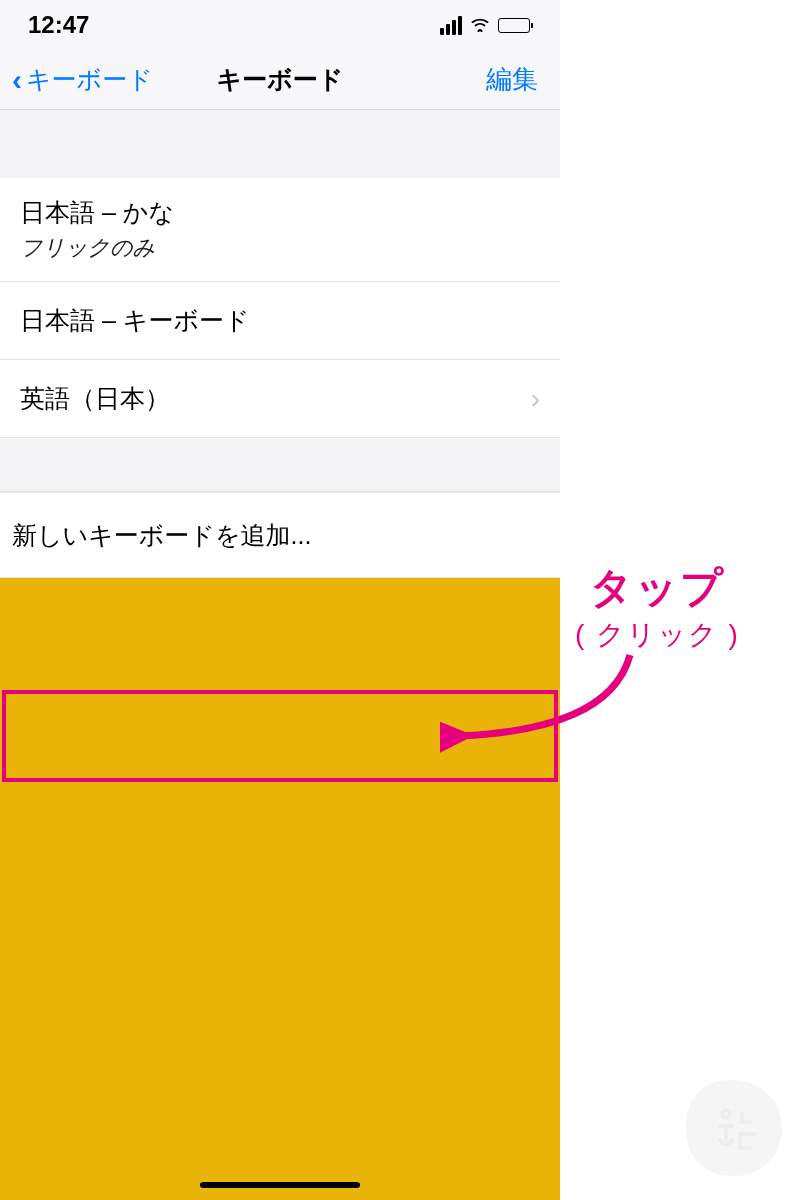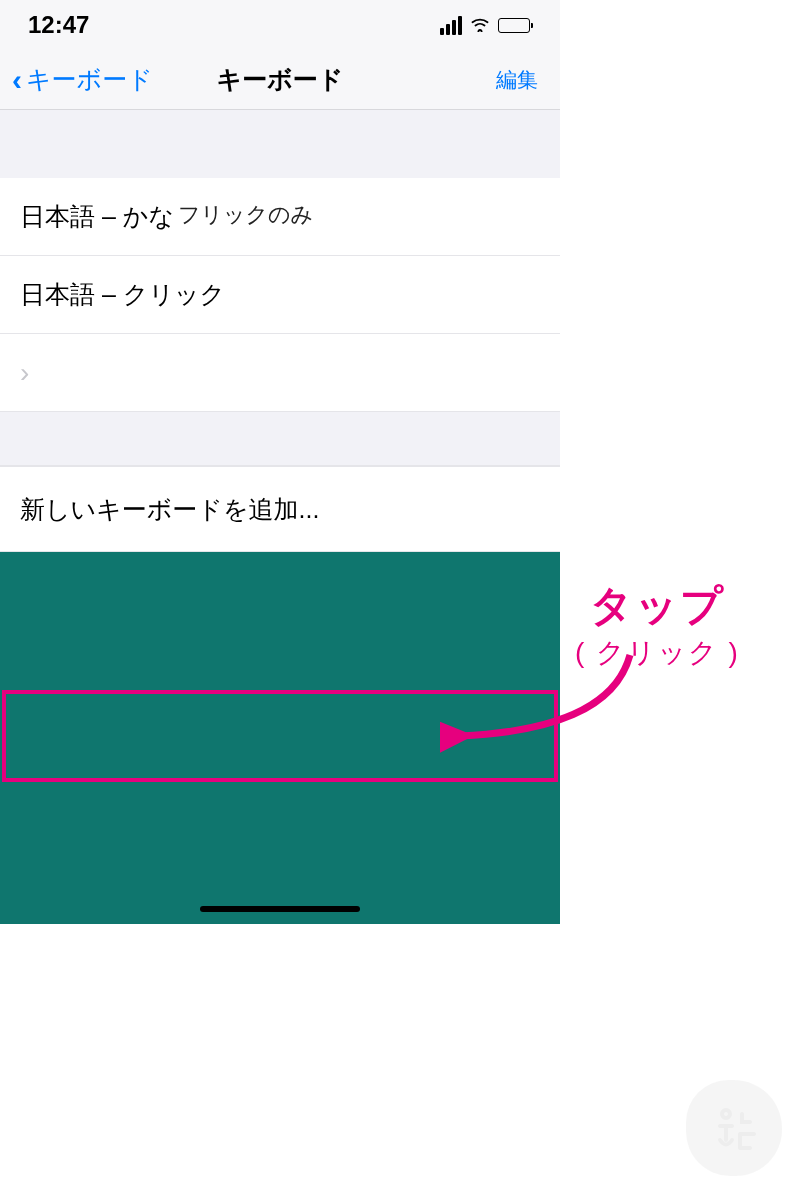--- a/index.html
+++ b/index.html
@@ -6,22 +6,22 @@
     body {
       width: 800px;
       height: 1200px;
       background: #ffffff;
       font-family: -apple-system, "Hiragino Sans", "Hiragino Kaku Gothic ProN", sans-serif;
       position: relative;
       overflow: hidden;
     }
     .phone-screen {
       width: 560px;
-      height: 924px;
-      background: #0f766e;
+      height: 1200px;
+      background: #eab308;
       position: relative;
     }
     .status-bar {
       height: 50px;
       display: flex;
       justify-content: space-between;
       align-items: center;
       padding: 0 30px 0 28px;
       background: #f7f7f9;
     }
@@ -66,64 +66,63 @@
       left: 50%;
       transform: translateX(-50%);
       font-size: 25px;
       font-weight: 600;
       color: #000;
     }
     .nav-edit {
       position: absolute;
       right: 22px;
       color: #007aff;
-      font-size: 21px;
+      font-size: 26px;
     }
     .spacer { height: 68px; background:#f2f2f7; }
     .list { background:#fff; }
     .list-item {
       min-height: 78px;
       padding: 18px 20px;
       border-bottom: 1px solid #e5e5e9;
       display:flex;
       align-items:center;
       justify-content:space-between;
     }
-    .list-item .main { display:flex; flex-direction:row; gap:4px;}
+    .list-item .main { display:flex; flex-direction:column; gap:4px;}
     .item-title { font-size:25px; color:#000; }
-    .item-sub { font-size:22px; color:#222; font-weight:300; }
+    .item-sub { font-size:22px; color:#222; font-weight:300;font-style:italic; }
     .chevron-right { color:#c7c7cc; font-size:28px; font-weight:300;}
     .gap { height:54px; background:#f2f2f7; border-bottom:1px solid #e5e5e9;}
     .add-row {
       background:#fff;
       height:86px;
       display:flex;
       align-items:center;
-      padding: 0 20px;
+      padding: 0 12px;
       font-size:25px;
       color:#000;
       border-top:1px solid #e5e5e9;
       border-bottom:1px solid #e5e5e9;
     }
     .highlight-box {
       position:absolute;
       left: 2px;
       top: 690px;
       width: 556px;
       height: 92px;
       border: 4px solid #e6007e;
       pointer-events:none;
     }
     .annotation {
       position:absolute;
       left: 575px;
       top: 560px;
       color:#e6007e;
       text-align:center;
-      margin-top:18px;
     }
     .ann-big { font-size:42px; font-weight:700; letter-spacing:2px;}
     .ann-small { font-size:28px; font-weight:500; letter-spacing:2px;}
     .arrow-svg { position:absolute; left:440px; top:640px; width:220px; height:140px; pointer-events:none;}
     .watermark {
       position:absolute;
       right: 18px;
       bottom: 24px;
       width: 96px;
       height: 96px;
@@ -183,24 +182,27 @@
 
   <div class="list">
     <div class="list-item">
       <div class="main">
         <span class="item-title">日本語 – かな</span>
         <span class="item-sub">フリックのみ</span>
       </div>
     </div>
     <div class="list-item">
       <div class="main">
-        <span class="item-title">日本語 – クリック</span>
+        <span class="item-title">日本語 – キーボード</span>
       </div>
     </div>
     <div class="list-item">
+      <div class="main">
+        <span class="item-title">英語（日本）</span>
+      </div>
       <span class="chevron-right">›</span>
     </div>
   </div>
 
   <div class="gap"></div>
 
   <div class="add-row">
     <span>新しいキーボードを追加...</span>
   </div>
 

